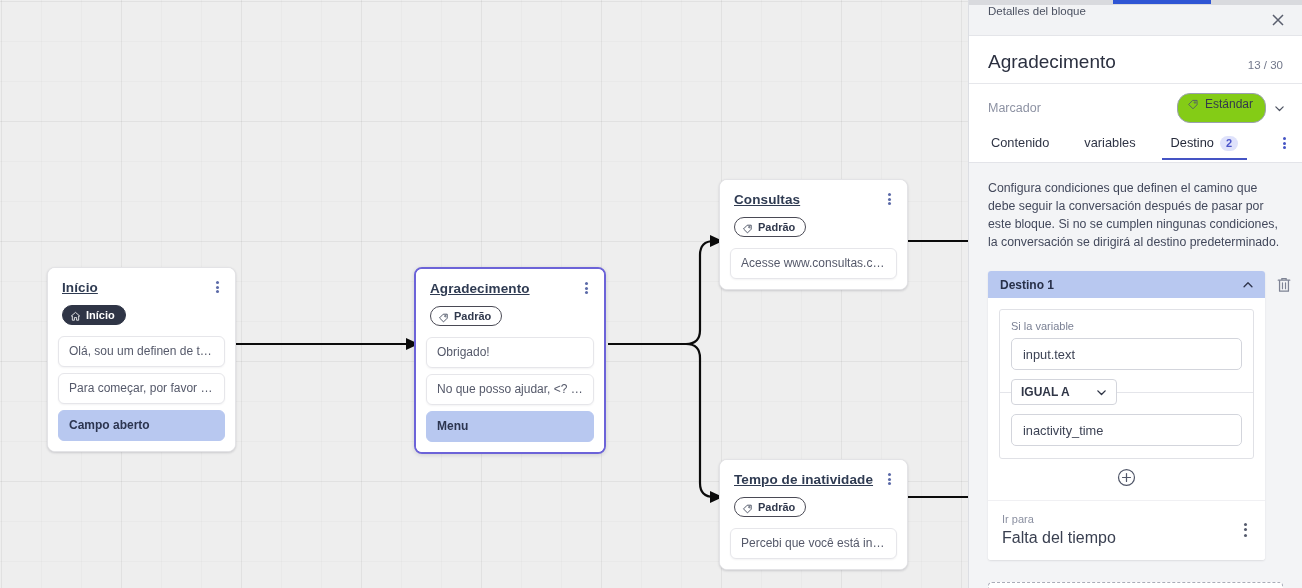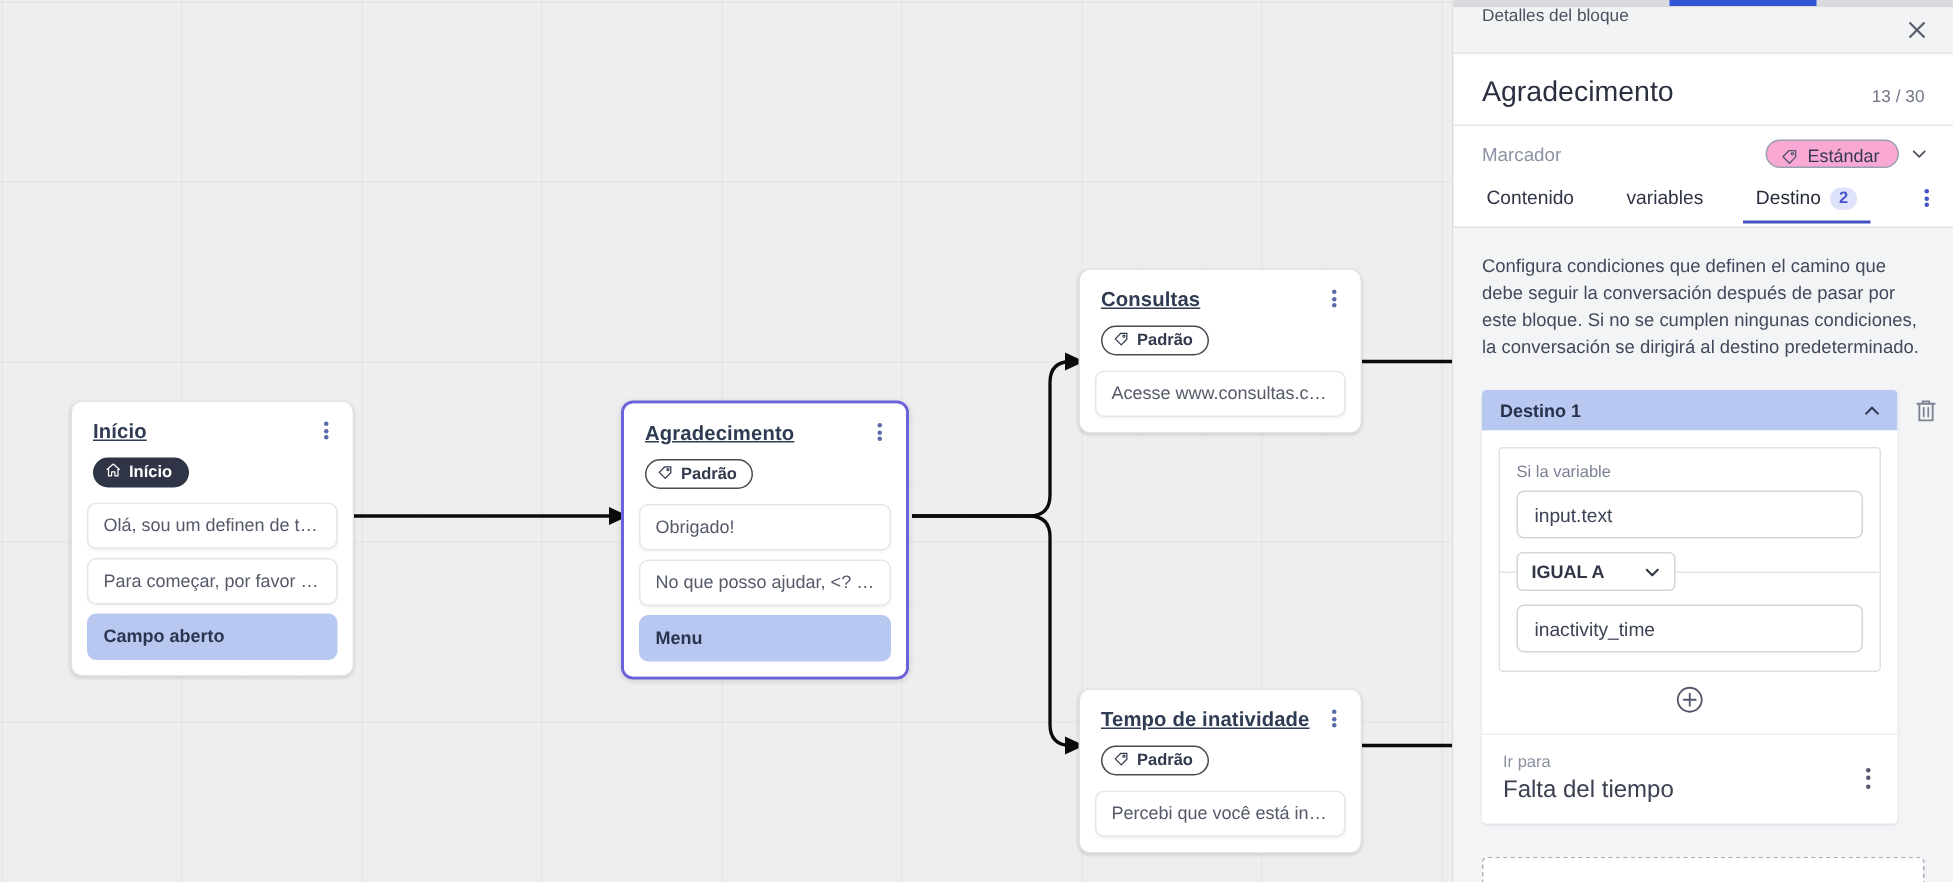--- a/index.html
+++ b/index.html
@@ -50,21 +50,21 @@
   .kebab {
     position: absolute; right: 10px; top: 11px;
     width: 16px; height: 16px; cursor: pointer;
     display: flex; flex-direction: column; align-items: center;
     justify-content: space-between; padding: 2px 0;
   }
   .kebab i { display:block; width: 3px; height: 3px; border-radius: 50%; background: #5b6aa8; }
 
   .badge-row { margin-top: 9px; }
   .tag-chip {
-    display: inline-flex; align-items: flex-start; gap: 5px;
+    display: inline-flex; align-items: flex-end; gap: 5px;
     border: 1px solid #4a4a55; border-radius: 11px;
     padding: 2px 10px 2px 7px; font-size: 11px; font-weight: 700;
     color: #31394d; background: #fff; line-height: 14px;
   }
   .tag-chip.dark {
     background: #2f3546; border-color: #2f3546; color: #ffffff;
   }
   .tag-chip svg { display: block; }
 
   .node-body { padding: 0 10px 10px 10px; background: #fff; }
@@ -121,22 +121,22 @@
 
   .marcador-row {
     display: flex; align-items: center; justify-content: space-between;
     padding: 9px 16px 9px 19px;
   }
   .marcador-label { font-size: 12.5px; color: #8d92a3; }
   .marcador-right { display: flex; align-items: center; gap: 7px; }
   .std-chip {
     display: inline-flex; align-items: center; gap: 6px;
     border: 1px solid #9aa0b0; border-radius: 13px;
-    padding: 3px 12px 0 9px; font-size: 12px; color: #343a4c;
-    background: #f9a8d4; font-weight: 400;
+    padding: 3px 12px 11px 9px; font-size: 12px; color: #343a4c;
+    background: #84cc16; font-weight: 400;
   }
   .chev { width: 13px; height: 13px; cursor: pointer; }
 
   .tabs {
     display: flex; align-items: center; padding: 0 10px 0 19px;
     border-bottom: 1px solid #e3e4e9; height: 31px; position: relative;
   }
   .tab {
     font-size: 12.8px; color: #2f3445; padding: 0 3px 8px 3px;
     margin-right: 29px; cursor: pointer; position: relative;

